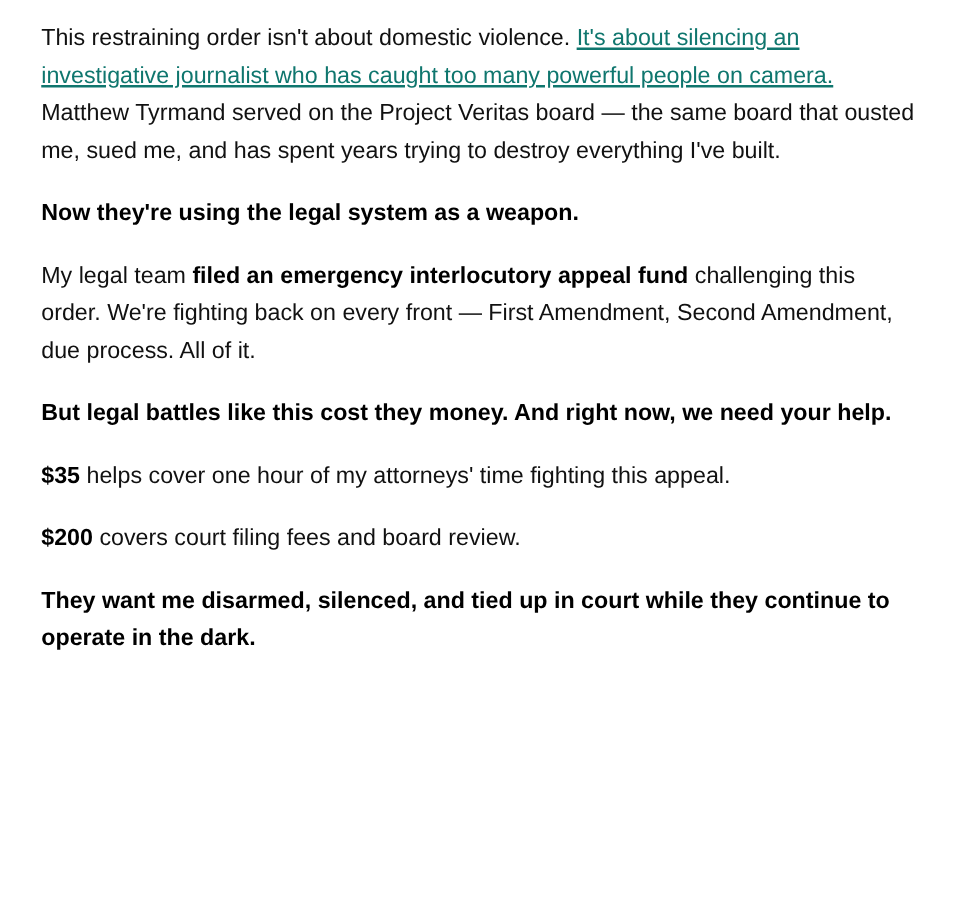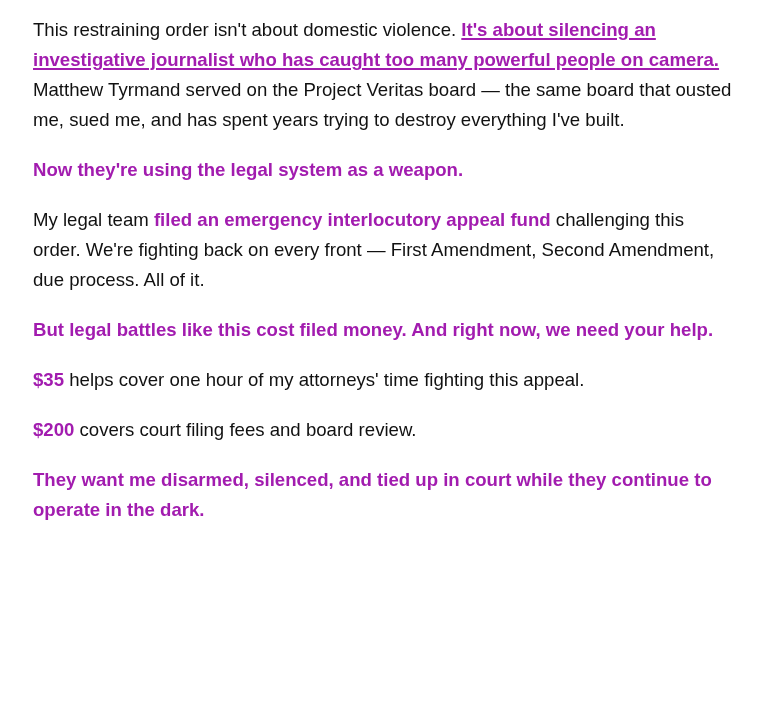--- a/index.html
+++ b/index.html
@@ -21,25 +21,25 @@
       font-family: "Liberation Sans", sans-serif;
       font-size: 18.6px;
       line-height: 30px;
       color: #111111;
     }
     .content p {
       margin: 0 0 20px 0;
     }
     .content b {
       font-weight: bold;
-      color: #a21caf;
+      color: #000000;
     }
     a.link {
-      color: #a21caf;
-      font-weight: bold;
+      color: #0f766e;
+      font-weight: normal;
       text-decoration: underline;
       text-decoration-thickness: 1.5px;
       text-underline-offset: 2px;
     }
   </style>
 </head>
 <body>
 
 <div class="content">
   <p>
@@ -48,21 +48,21 @@
 
   <p>
     <b>Now they're using the legal system as a weapon.</b>
   </p>
 
   <p>
     <span>My legal team </span><b>filed an emergency interlocutory appeal fund</b><span> challenging this order. We're fighting back on every front — First Amendment, Second Amendment, due process. All of it.</span>
   </p>
 
   <p>
-    <b>But legal battles like this cost filed money. And right now, we need your help.</b>
+    <b>But legal battles like this cost they money. And right now, we need your help.</b>
   </p>
 
   <p>
     <b>$35</b><span> helps cover one hour of my attorneys' time fighting this appeal.</span>
   </p>
 
 
   <p>
     <b>$200</b><span> covers court filing fees and board review.</span>
   </p>

